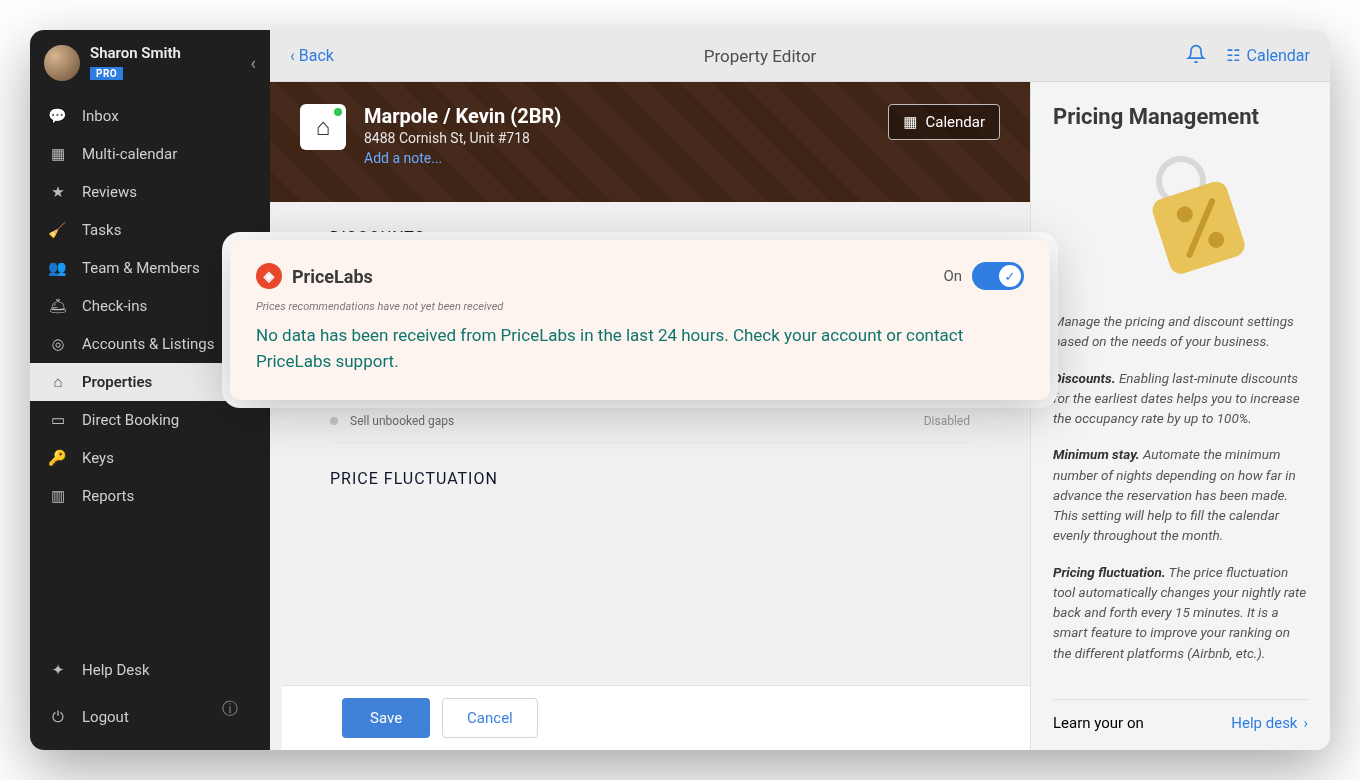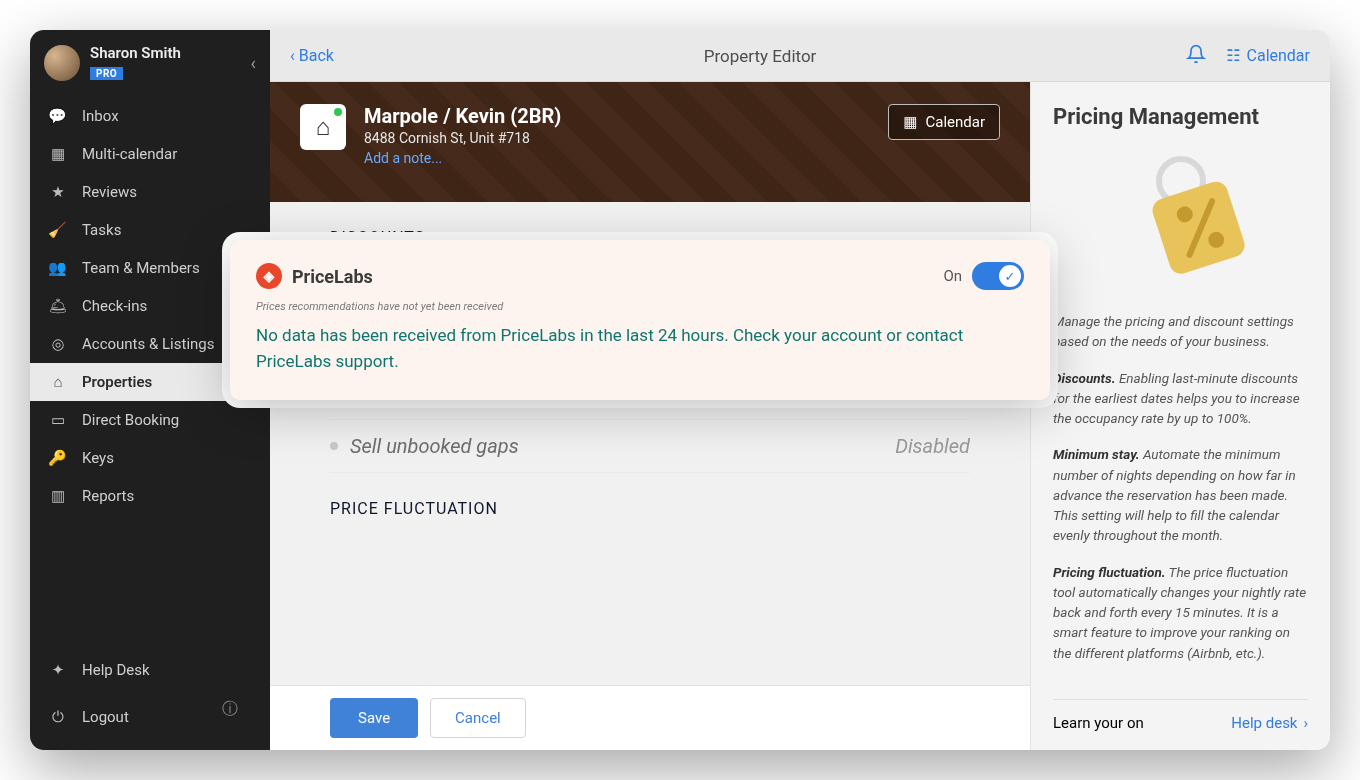--- a/index.html
+++ b/index.html
@@ -33,25 +33,25 @@
   .hero { height: 120px; background: linear-gradient(0deg, rgba(40,20,10,0.55), rgba(40,20,10,0.55)), repeating-linear-gradient(45deg,#5c3a24 0 22px,#6a4530 22px 44px); display:flex; align-items:flex-start; padding: 22px 30px; gap: 18px; color:#fff; }
   .house { width:46px; height:46px; background:#fff; border-radius:6px; display:flex; align-items:center; justify-content:center; color:#333; font-size:24px; position:relative;}
   .house::after { content:""; position:absolute; top:4px; right:4px; width:8px; height:8px; background:#31c552; border-radius:50%; }
   .ptitle { font-size:20px; font-weight:700; }
   .paddr { font-size:14px; color:#e7e7e7; margin-top:2px;}
   .pnote { font-size:14px; color:#6aa8ff; margin-top:4px; cursor:pointer;}
   .calbtn { margin-left:auto; border:1px solid #bdbdbd; background:rgba(0,0,0,0.35); color:#fff; padding: 8px 14px; border-radius:4px; font-size:15px; cursor:pointer; display:flex; align-items:center; gap:8px;}
   
   .settings { padding: 0 60px 100px 60px; }
   .shead { font-size:16px; letter-spacing:1px; color:#0f172a; font-weight:400; padding: 26px 0 10px 0; border-bottom:1px solid #e0e0e0; text-transform:uppercase;}
-  .srow { display:flex; align-items:center; padding: 14px 0; border-bottom:1px solid #eaeaea; font-size:20px; color:#6e6e6e; cursor:pointer;font-style:italic;}
+  .srow { display:flex; align-items:center; padding: 14px 0; border-bottom:1px solid #eaeaea; font-size:12px; color:#6e6e6e; cursor:pointer;}
   .srow .dot { width:8px; height:8px; border-radius:50%; background:#c9c9c9; margin-right:12px;}
   .srow .status { margin-left:auto; color:#9a9a9a;}
   
-  .footerbar { position:absolute; left:0; right:0; bottom:0; background:#fff; border-top:1px solid #e3e3e3; padding: 12px 60px; display:flex; gap:12px;}
+  .footerbar { position:absolute; left:12px; right:0; bottom:0; background:#fff; border-top:1px solid #e3e3e3; padding: 12px 60px; display:flex; gap:12px;}
   .btn-primary { background:#3f82d8; color:#fff; border:none; padding: 10px 28px; border-radius:4px; font-size:15px; cursor:pointer;}
   .btn-secondary { background:#fff; color:#3f82d8; border:1px solid #d4d4d4; padding: 10px 24px; border-radius:4px; font-size:15px; cursor:pointer;}
   
   .rpanel { width:300px; background:#f4f4f4; border-left:1px solid #e2e2e2; padding: 22px 22px 18px 22px; display:flex; flex-direction:column;}
   .rtitle { font-size:22px; font-weight:700; color:#3a3a3a; margin-bottom: 18px;}
   .tagicon { margin: 0 auto 24px auto; }
   .rtext { font-size:13.5px; color:#555; font-style:italic; line-height:1.5; margin-bottom:16px;}
   .rtext b { font-weight:700; font-style:italic; color:#333;}
   .rfoot { margin-top:auto; border-top:1px solid #e0e0e0; padding-top: 14px; display:flex; align-items:center; font-size:15px;}
   .rfoot .hd { margin-left:auto; color:#2f7de1; cursor:pointer; display:flex; align-items:center; gap:6px;}

